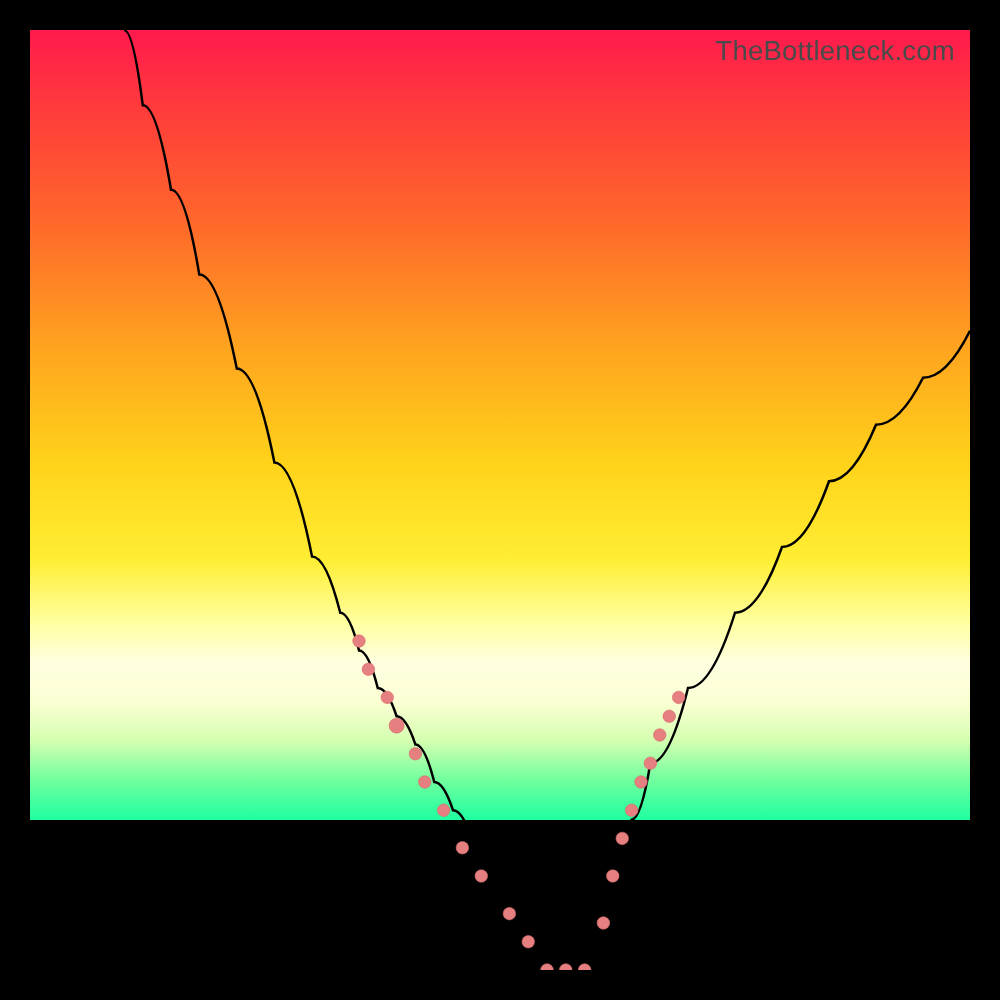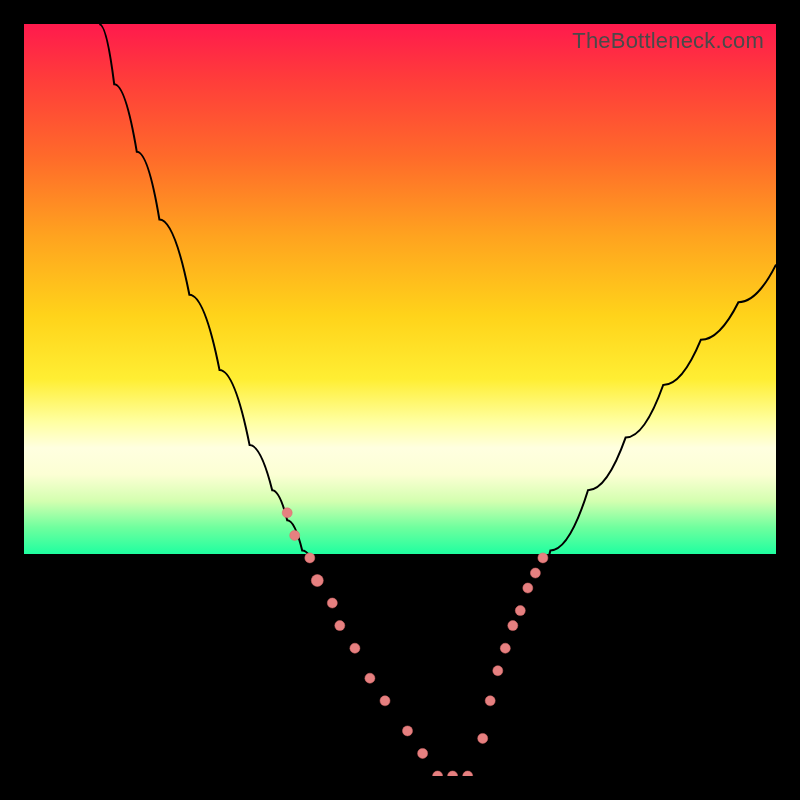--- a/index.html
+++ b/index.html
@@ -17,21 +17,21 @@
     top: 0;
     width: 800px;
     height: 800px;
     background: #000;
   }
   .plot {
     position: absolute;
     left: 24px;
     top: 24px;
     width: 752px;
-    height: 530px;
+    height: 632px;
     background: linear-gradient(to bottom,
       #ff1a4d 0%,
       #ff3b3b 10%,
       #ff6a2a 25%,
       #ffa31f 40%,
       #ffd31a 55%,
       #ffee33 67%,
       #ffffa0 75%,
       #ffffe0 80%,
       #fcffd4 85%,

